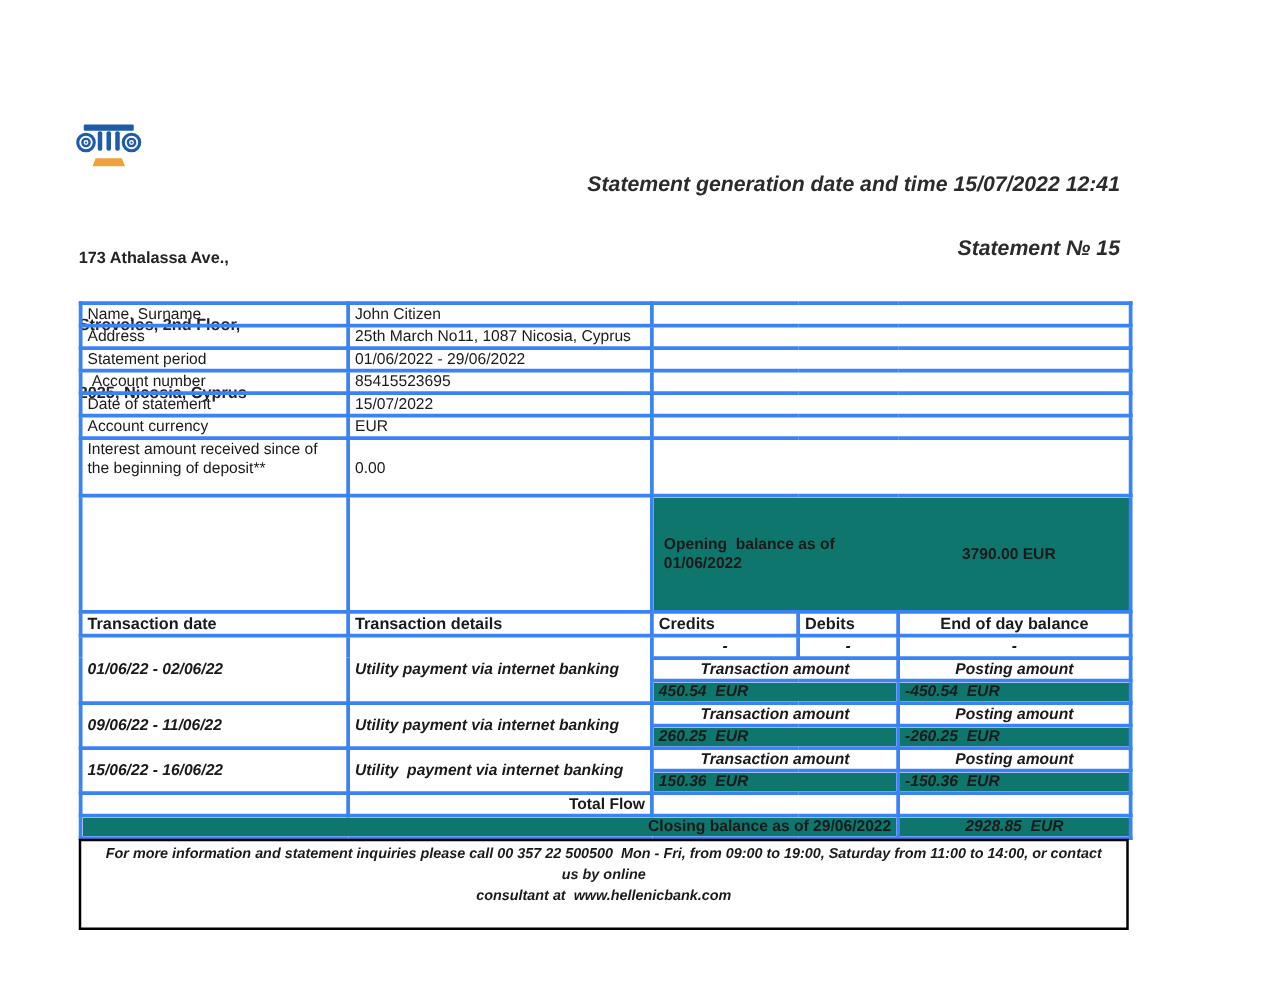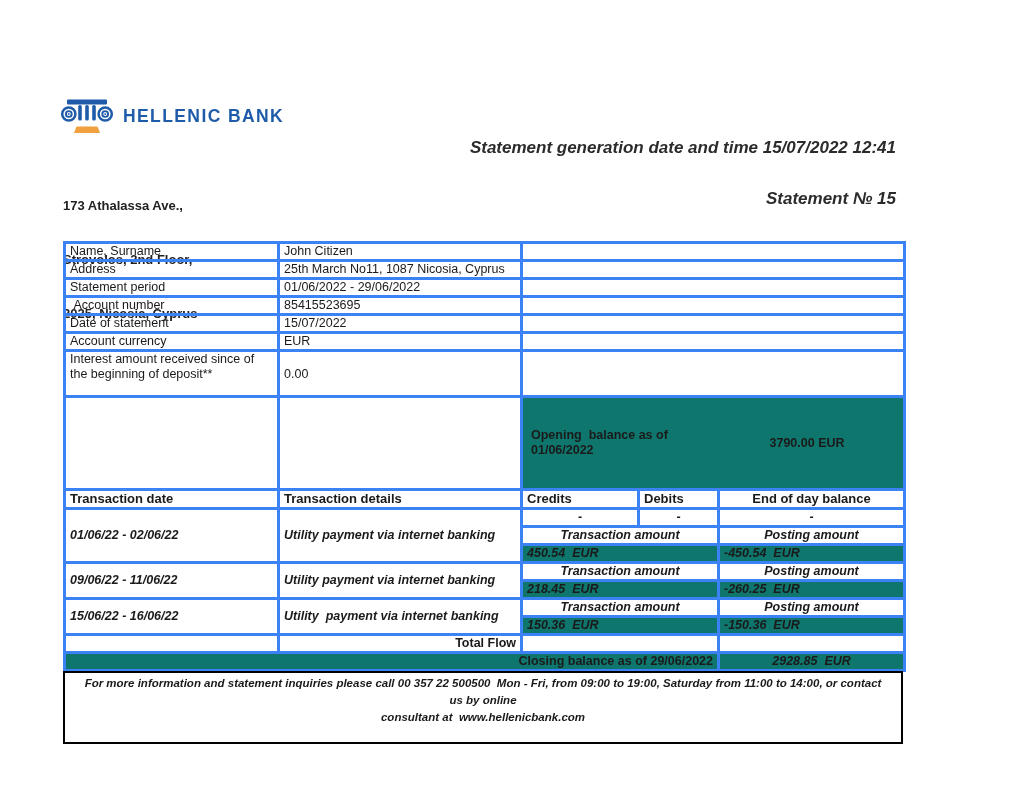--- a/index.html
+++ b/index.html
@@ -111,21 +111,20 @@
       <circle cx="8.8" cy="16" r="0.9" fill="#1e5ba8"></circle>
       <circle cx="45.2" cy="16" r="6.6" fill="none" stroke="#1e5ba8" stroke-width="2.5"></circle>
       <circle cx="45.2" cy="16" r="2.9" fill="none" stroke="#1e5ba8" stroke-width="1.9"></circle>
       <circle cx="45.2" cy="16" r="0.9" fill="#1e5ba8"></circle>
       <rect x="18.2" y="7" width="3.6" height="15.5" rx="1.6" fill="#1e5ba8"></rect>
       <rect x="25.2" y="7" width="3.6" height="15.5" rx="1.6" fill="#1e5ba8"></rect>
       <rect x="32.2" y="7" width="3.6" height="15.5" rx="1.6" fill="#1e5ba8"></rect>
       <path d="M16.5 28.5 L37.5 28.5 L40 35 L14 35 Z" fill="#f0a13e"></path>
     </svg>
   </span>
-  <span class="logo-text">HELLENIC BANK</span>
 </div>
 
 <div class="gen-meta">
   <div>Statement generation date and time 15/07/2022 12:41</div>
   <div>Statement № 15</div>
 </div>
 
 <div class="bank-address">
   <div>173 Athalassa Ave.,</div>
   <div>Strovolos, 2nd Floor,</div>
@@ -215,21 +214,21 @@
       <td class="amt-val gray">-450.54  EUR</td>
     </tr>
 
     <tr class="sep">
       <td class="t-date" rowspan="2">09/06/22 - 11/06/22</td>
       <td class="t-details" rowspan="2">Utility payment via internet banking</td>
       <td colspan="2" class="amt-label">Transaction amount</td>
       <td class="amt-label">Posting amount</td>
     </tr>
     <tr>
-      <td colspan="2" class="amt-val gray">218.45  EUR</td>
+      <td colspan="2" class="amt-val gray">260.25  EUR</td>
       <td class="amt-val gray">-260.25  EUR</td>
     </tr>
 
     <tr class="sep">
       <td class="t-date" rowspan="2">15/06/22 - 16/06/22</td>
       <td class="t-details" rowspan="2">Utility  payment via internet banking</td>
       <td colspan="2" class="amt-label">Transaction amount</td>
       <td class="amt-label">Posting amount</td>
     </tr>
     <tr>

